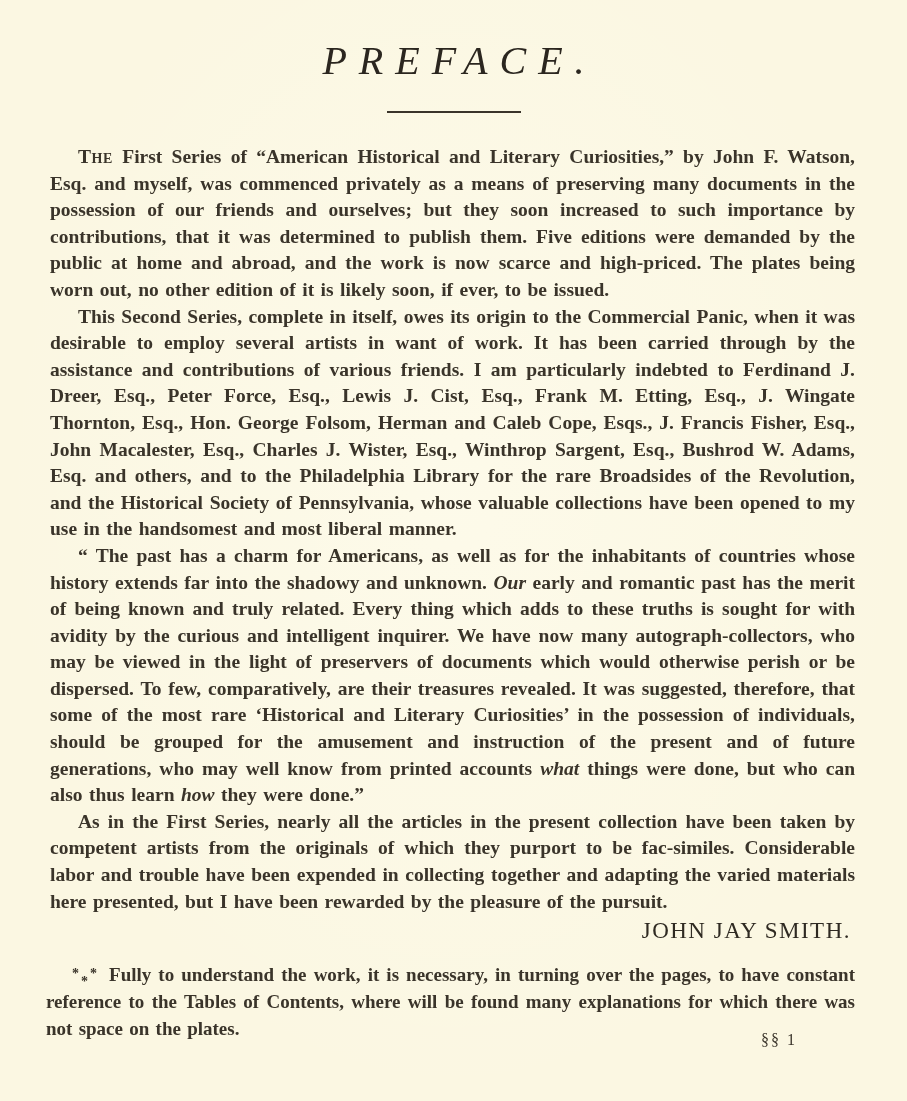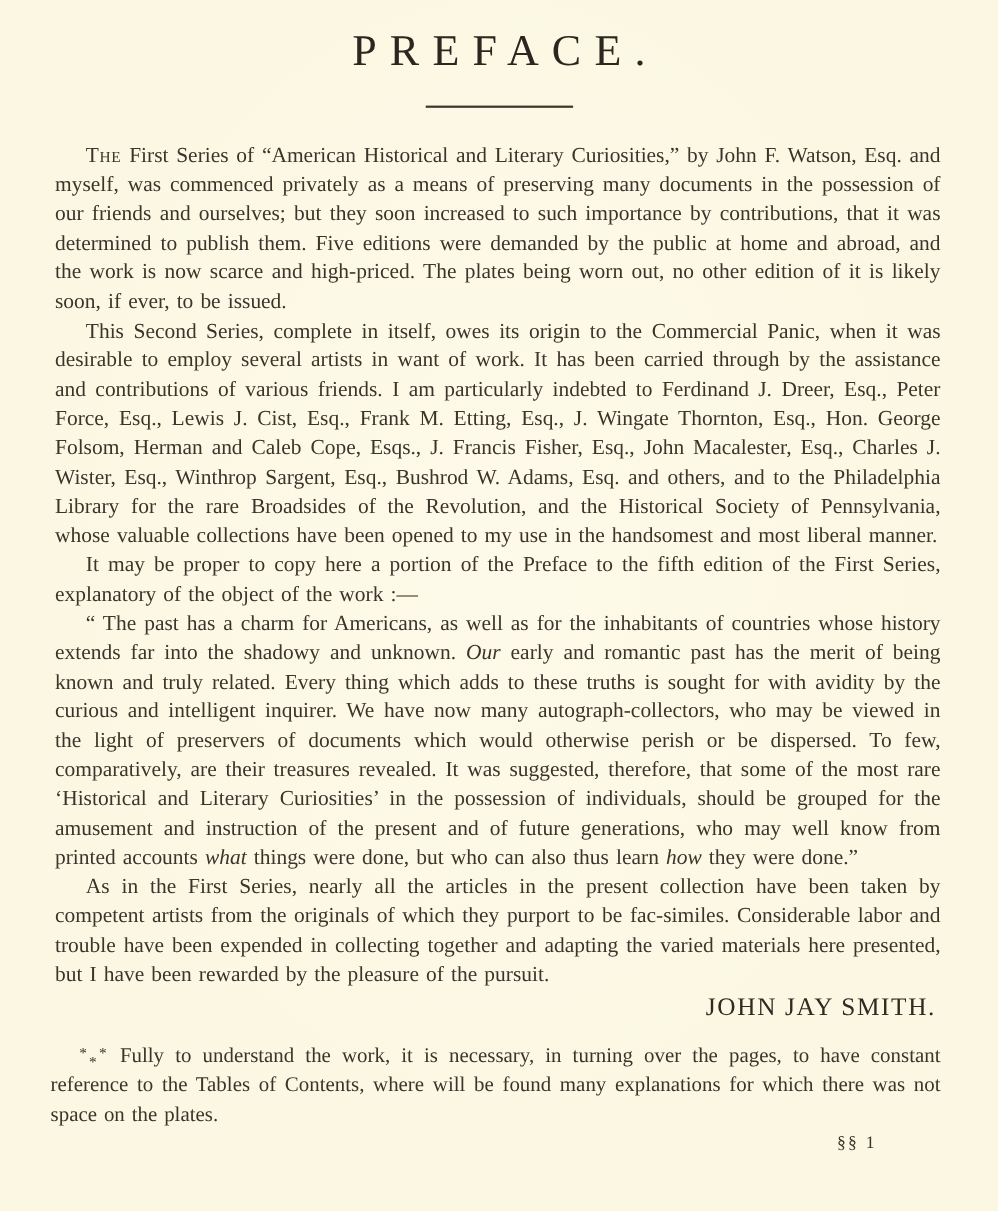--- a/index.html
+++ b/index.html
@@ -12,46 +12,48 @@
     width: 907px;
     height: 1101px;
     background: #fbf7e2;
     background-image: radial-gradient(ellipse at 50% 45%, rgba(255,253,240,0.55) 0%, rgba(249,244,220,0.0) 70%);
     font-family: "Liberation Serif", serif;
     color: #3a342a;
     overflow: hidden;
     box-sizing: border-box;
   }
   .title {
-    margin: 0;
+    margin: 15px;
     padding-top: 22px;
     text-align: center;
     font-size: 40px;
     font-weight: 400;
     letter-spacing: 0.30em;
     text-indent: 0.30em;
     color: #2b261f;
+    font-style: italic;
   }
   .rule {
     width: 134px;
     height: 2px;
     background: #3a342a;
     margin: 27px auto 0 auto;
     border: none;
   }
   .body-text {
     margin: 31px 52px 0 50px;
     font-size: 19.5px;
     line-height: 26.6px;
     text-align: justify;
     word-spacing: 0.08em;
   }
   .para {
     margin: 0;
     text-indent: 28px;
+    font-weight: bold;
   }
   .italic { font-style: italic; }
   .smallcaps { font-variant: small-caps; letter-spacing: 0.6px; }
   .signature {
     margin: 3px 56px 0 0;
     text-align: right;
     font-size: 23px;
     letter-spacing: 1.5px;
     color: #2f2a22;
     padding-left: 16px;
@@ -95,21 +97,20 @@
   <h1 class="title">PREFACE.</h1>
 
   <div class="rule"></div>
 
   <div class="body-text">
 
     <p class="para"><span class="smallcaps">The</span><span> First Series of “American Historical and Literary Curiosities,” by John F. Watson, Esq. and myself, was commenced privately as a means of preserving many documents in the possession of our friends and ourselves; but they soon increased to such importance by contributions, that it was determined to publish them.  Five editions were demanded by the public at home and abroad, and the work is now scarce and high-priced.  The plates being worn out, no other edition of it is likely soon, if ever, to be issued.</span></p>
 
     <p class="para"><span>This Second Series, complete in itself, owes its origin to the Commercial Panic, when it was desirable to employ several artists in want of work.  It has been carried through by the assistance and contributions of various friends.  I am particularly indebted to Ferdinand J. Dreer, Esq., Peter Force, Esq., Lewis J. Cist, Esq., Frank M. Etting, Esq., J. Wingate Thornton, Esq., Hon. George Folsom, Herman and Caleb Cope, Esqs., J. Francis Fisher, Esq., John Macalester, Esq., Charles J. Wister, Esq., Winthrop Sargent, Esq., Bushrod W. Adams, Esq. and others, and to the Philadelphia Library for the rare Broadsides of the Revolution, and the Historical Society of Pennsylvania, whose valuable collections have been opened to my use in the handsomest and most liberal manner.</span></p>
 
-    <p class="para"><span>It may be proper to copy here a portion of the Preface to the fifth edition of the First Series, explanatory of the object of the work :—</span></p>
 
     <p class="para"><span>“ The past has a charm for Americans, as well as for the inhabitants of countries whose history extends far into the shadowy and unknown.  </span><span class="italic">Our</span><span> early and romantic past has the merit of being known and truly related.  Every thing which adds to these truths is sought for with avidity by the curious and intelligent inquirer.  We have now many autograph-collectors, who may be viewed in the light of preservers of documents which would otherwise perish or be dispersed.  To few, comparatively, are their treasures revealed.  It was suggested, therefore, that some of the most rare ‘Historical and Literary Curiosities’ in the possession of individuals, should be grouped for the amusement and instruction of the present and of future generations, who may well know from printed accounts </span><span class="italic">what</span><span> things were done, but who can also thus learn </span><span class="italic">how</span><span> they were done.”</span></p>
 
     <p class="para"><span>As in the First Series, nearly all the articles in the present collection have been taken by competent artists from the originals of which they purport to be fac-similes.  Considerable labor and trouble have been expended in collecting together and adapting the varied materials here presented, but I have been rewarded by the pleasure of the pursuit.</span></p>
 
   </div>
 
   <div class="signature">JOHN JAY SMITH.</div>
 
   <div class="footnote">

